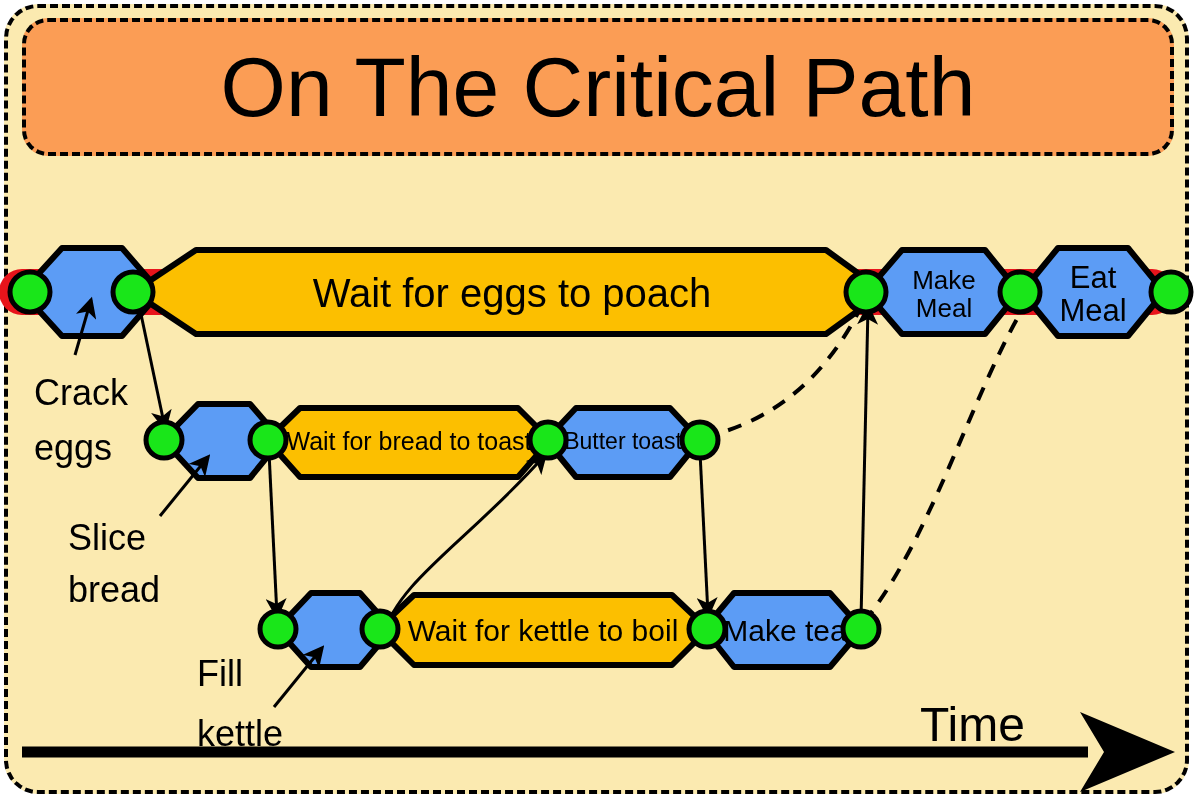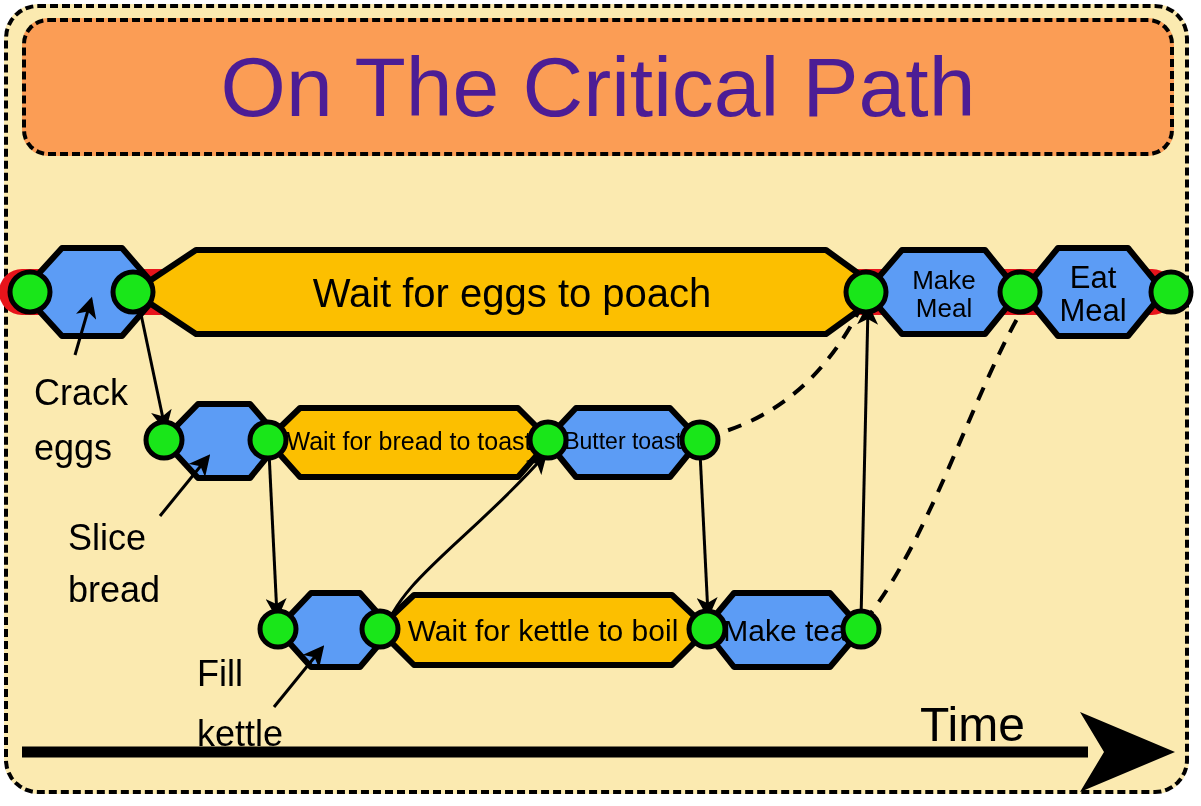--- a/index.html
+++ b/index.html
@@ -30,21 +30,21 @@
     background: #fb9d55;
     border: 4px dashed #000000;
     border-radius: 26px;
     box-sizing: border-box;
     display: flex;
     align-items: center;
     justify-content: center;
   }
   #title-text {
     font-size: 84px;
-    color: #4c1d95;
+    color: #000000;
     letter-spacing: 0px;
     line-height: 1;
     white-space: nowrap;
   }
   svg#diagram {
     position: absolute;
     left: 0; top: 0;
     width: 1201px; height: 806px;
   }
   .node-label {

